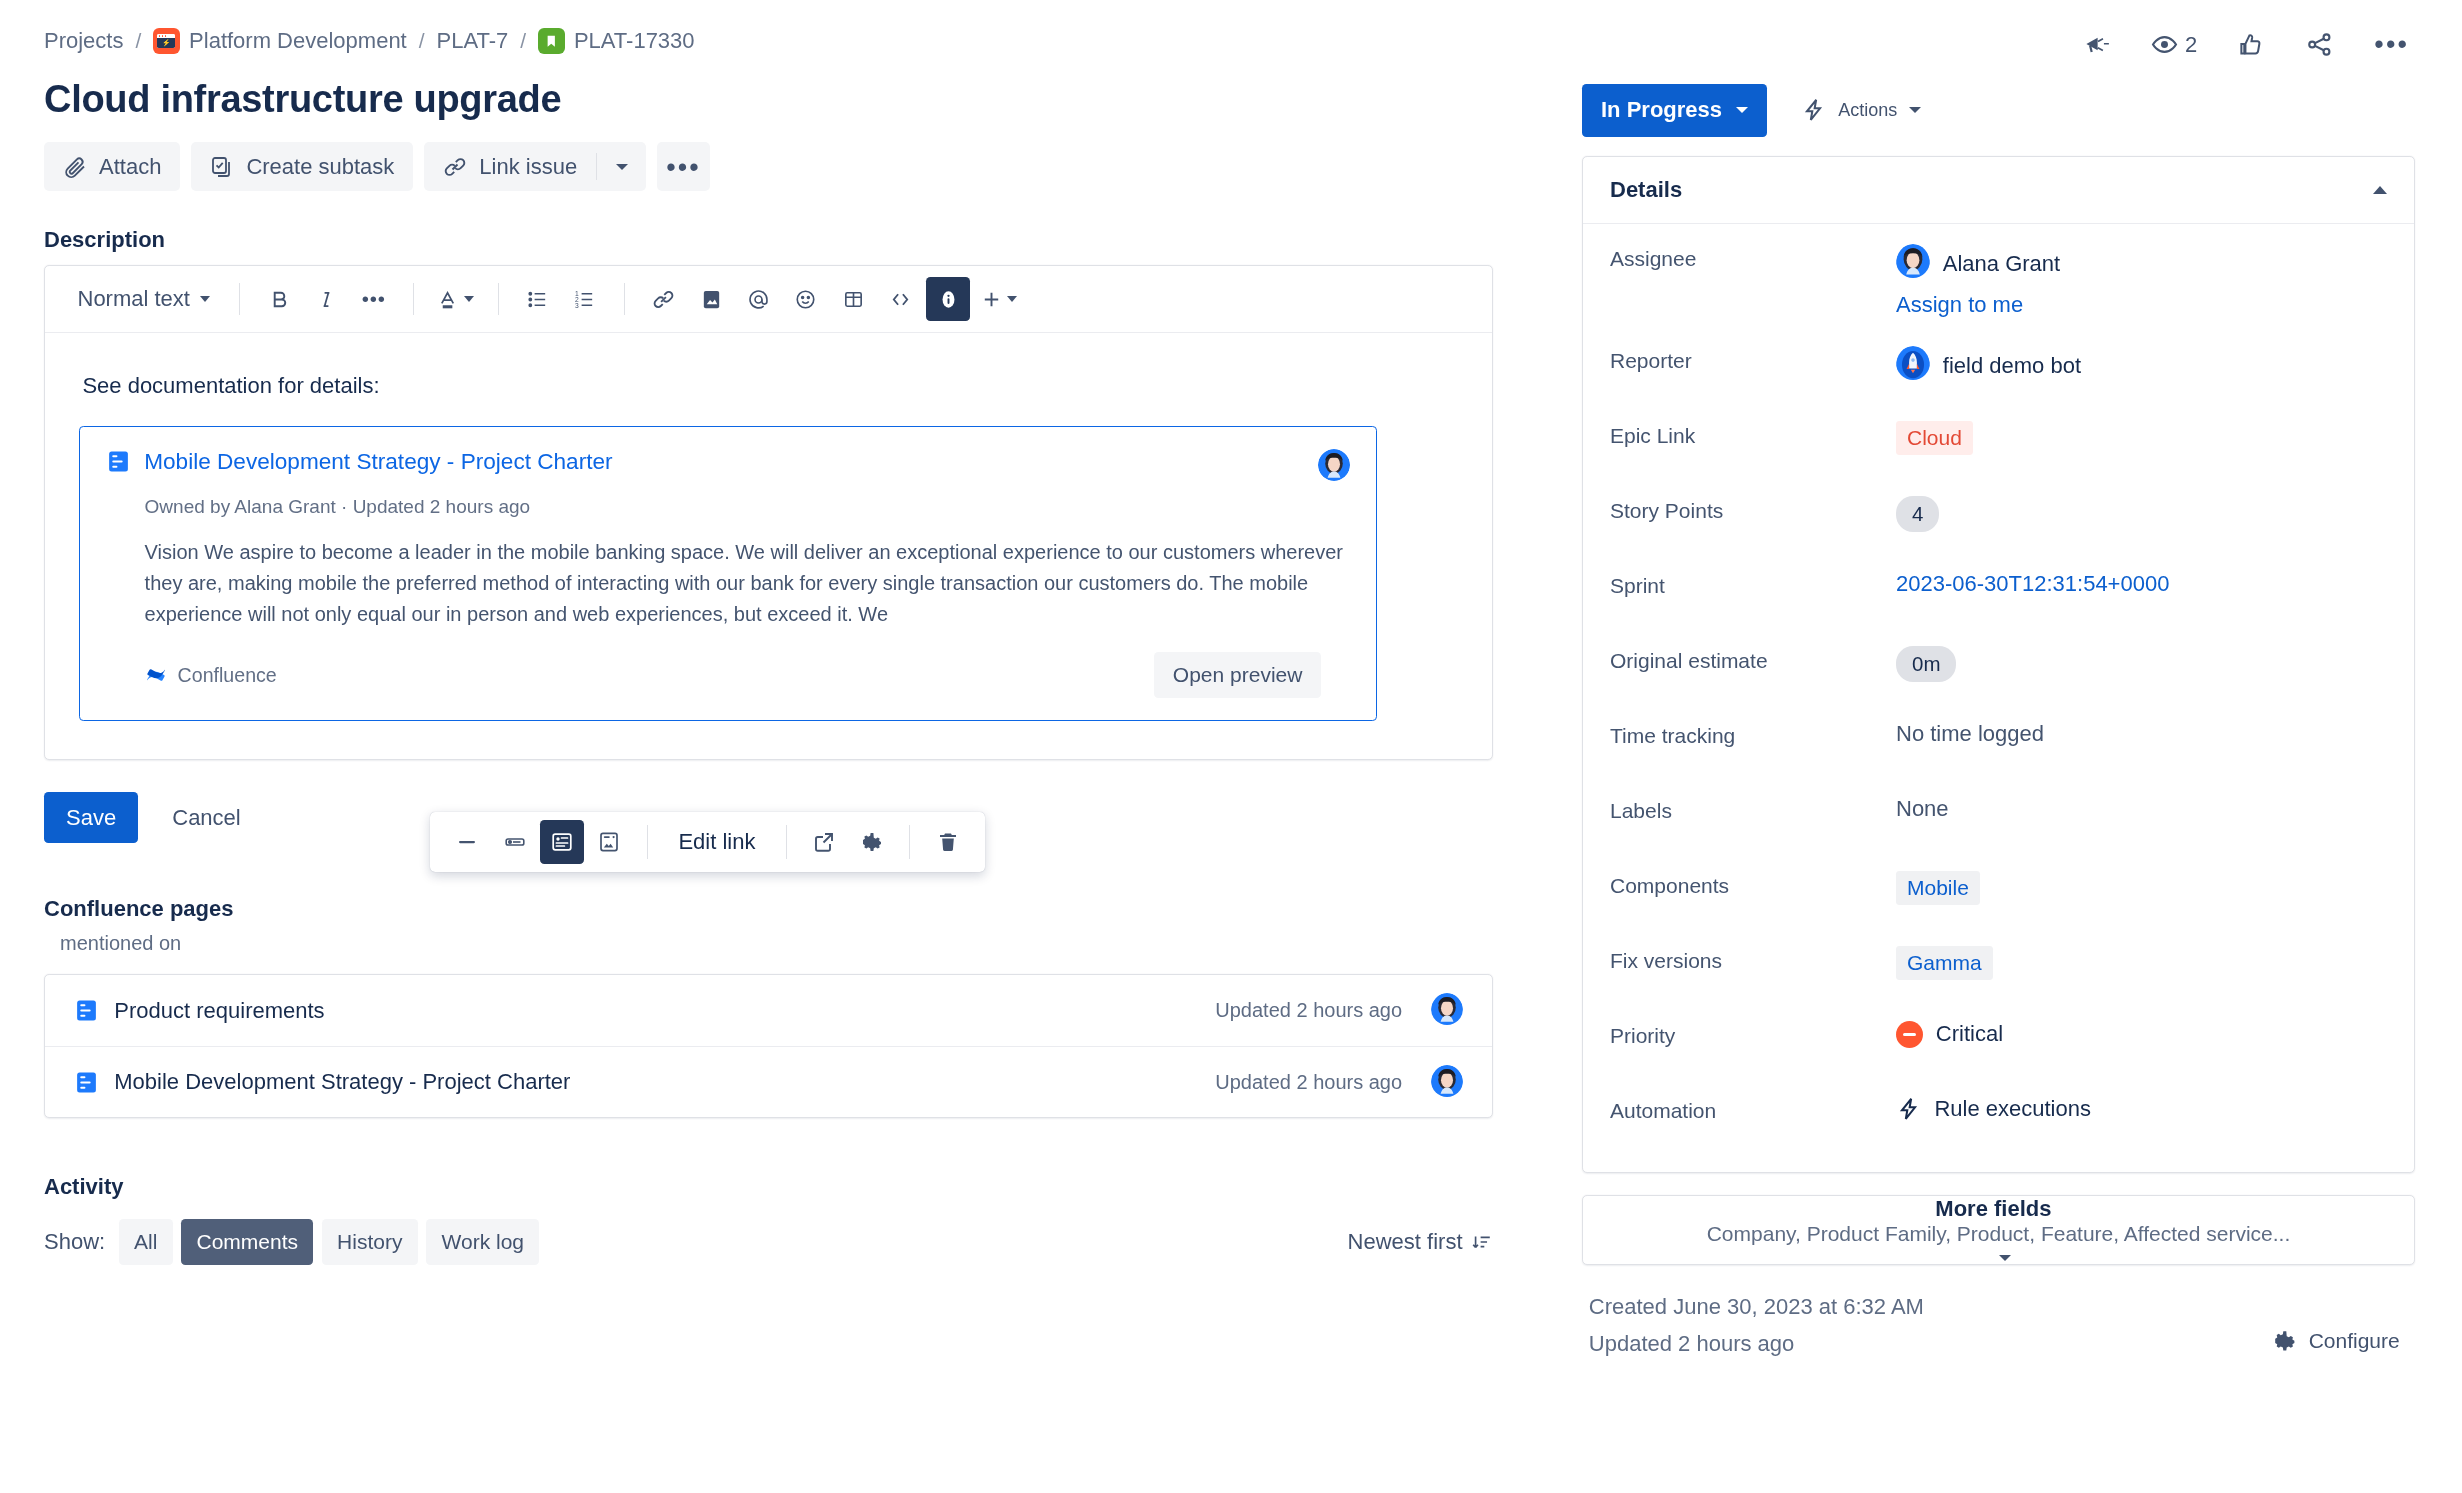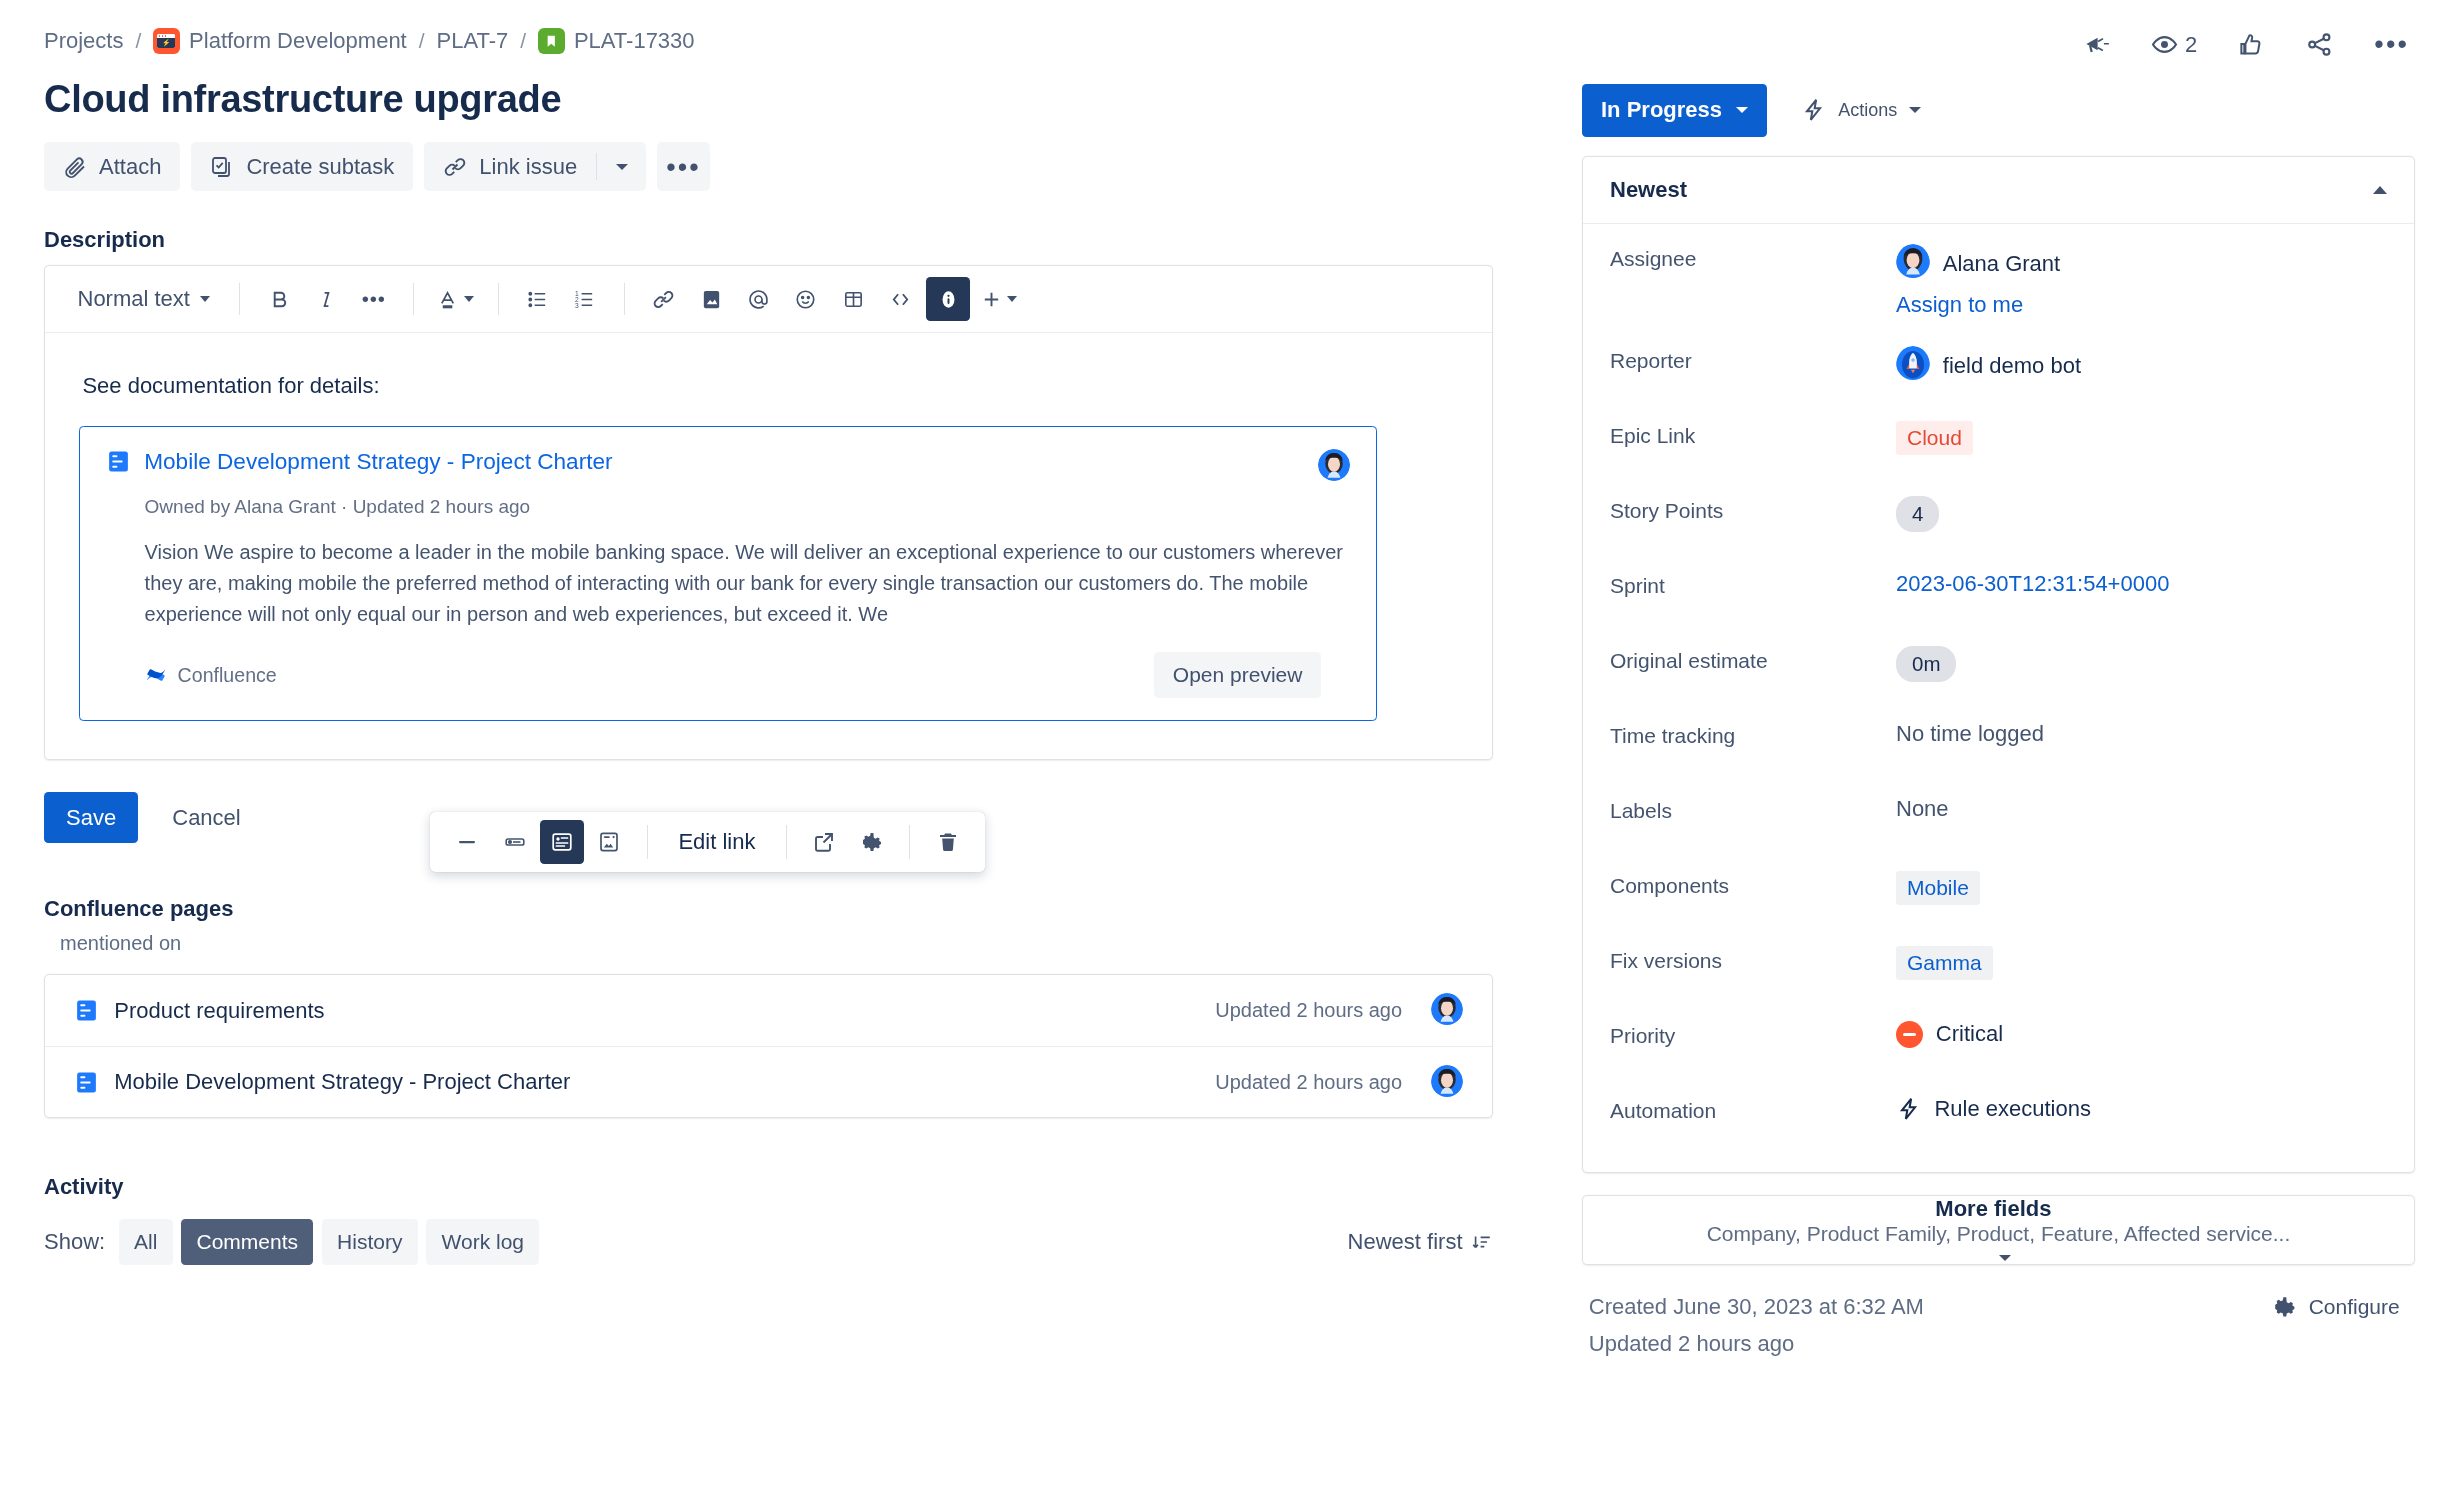--- a/index.html
+++ b/index.html
@@ -142,21 +142,21 @@
   .plain { color: #172B4D; }
   .muted { color: #44546F; }
 
   .morefields { margin-top: 22px; border: 0.9px solid #DFE1E6; border-radius: 5.1px; background: #fff; box-shadow: 0 0.9px 1.7px rgba(9,30,66,0.08); height: 70px; display: flex; align-items: center; padding: 0 27px; cursor: pointer; flex-direction: column; }
   .mf-title { font-size: 22px; font-weight: 700; color: #172B4D; margin-right: 10.2px; white-space: nowrap; }
   .mf-sub { font-size: 21px; color: #5E6C84; overflow: hidden; white-space: nowrap; text-overflow: ellipsis; flex: 1; }
   .mf-caret { margin-left: 13.6px; color: #42526E; }
 
   .footer-meta { margin-top: 24px; display: flex; align-items: flex-start; padding: 0 6.8px; }
   .fm-left { font-size: 22px; color: #5E6C84; line-height: 1.65; }
-  .fm-config { margin-left: auto; display: inline-flex; align-items: center; gap: 11px; font-size: 21px; color: #42526E; cursor: pointer; padding: 5.1px 8.5px; border-radius: 4.3px; }
+  .fm-config { margin-left: auto; display: inline-flex; align-items: center; gap: 11px; font-size: 21px; color: #42526E; cursor: pointer; padding: 5.1px 8.5px; border-radius: 4.3px; margin-top: 34px; }
   .fm-config svg { width: 25.6px; height: 25.6px; }
 </style>
 </head>
 <body>
 
 <div class="page">
 
   <div class="left">
 
     <div class="breadcrumb">
@@ -527,21 +527,21 @@
         <svg viewBox="0 0 24 24" fill="none" stroke="currentColor" stroke-width="1.9">
             <path d="M14.2 2.6L5.6 13.4h5l-1.4 8 8.6-10.8h-5z"></path>
           </svg>
         <span>Actions</span>
         <i class="caret"></i>
       </button>
     </div>
 
     <div class="details-panel">
       <div class="dp-head">
-        <span class="dp-head-title">Newest</span>
+        <span class="dp-head-title">Details</span>
         <span class="chevron-up"></span>
       </div>
       <div class="dp-body">
 
         <div class="field">
           <div class="f-label">Assignee</div>
           <div class="f-value col">
             <span style="display:flex;align-items:center;gap:12.8px">
               <span class="avatar">
                 <svg viewBox="0 0 40 40" width="34" height="34">

